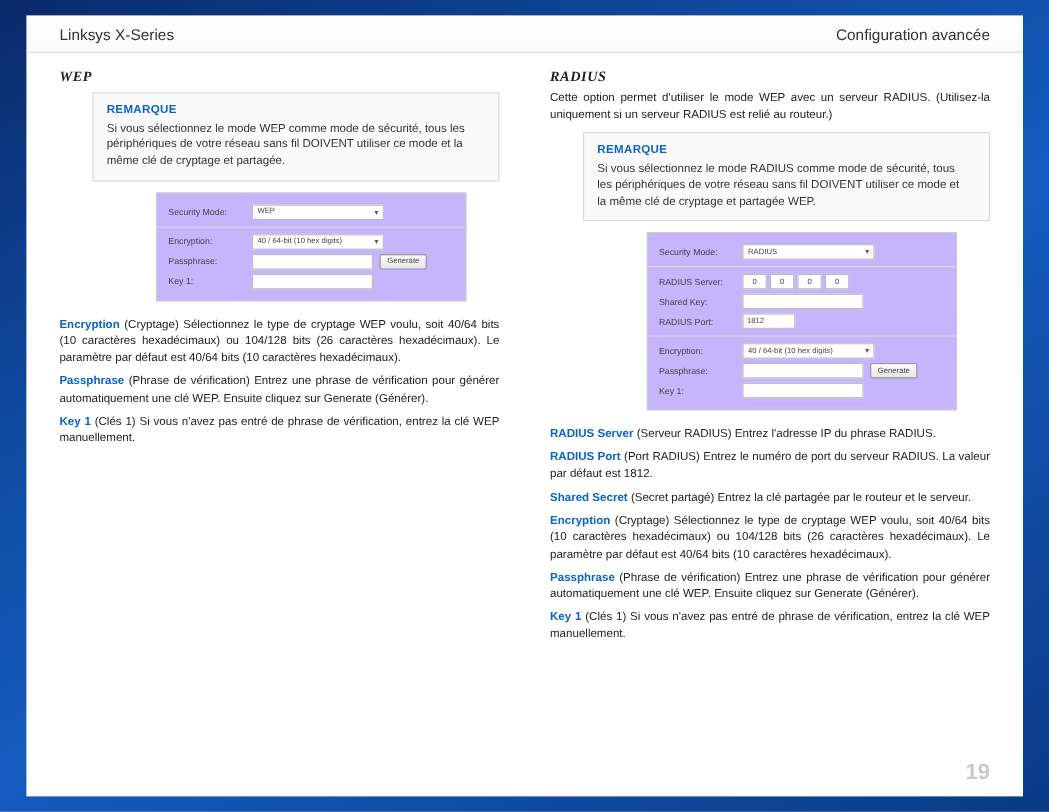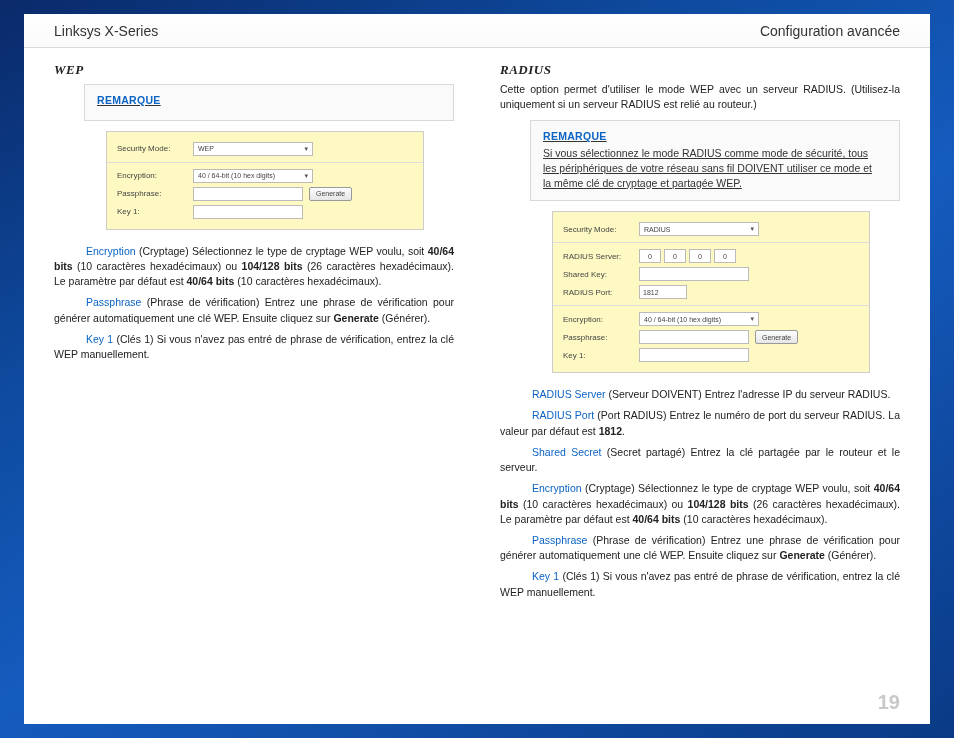--- a/index.html
+++ b/index.html
@@ -51,44 +51,43 @@
     margin: 0 0 4px 0;
   }
   .para, .just {
     font-size: 10.5px;
     line-height: 1.45;
     color: #222;
     margin-bottom: 8px;
   }
   .just { text-align: justify; }
   .termblock { margin-bottom: 6px; }
-  .termblock .term { color: #0b63c4; font-weight: normal; margin-left: 32px; }
-  .termblock .bold { font-weight: bold; }
+  .termblock .term { color: #0b63c4; font-weight: bold; }
+  .termblock .bold { font-weight: normal; }
   .note {
     border: 1px solid #d9d9d9;
     background: #fafafa;
     padding: 8px 24px 10px 12px;
     margin: 6px 0 10px 30px;
     font-size: 10.5px;
     line-height: 1.4;
     color: #333;
-    text-decoration: underline;
   }
   .note-title {
     color: #0b63c4;
     font-weight: bold;
     font-size: 10.5px;
     margin-bottom: 2px;
     letter-spacing: 0.3px;
   }
   
   .shot {
     border: 1px solid #ccc;
-    background: #fef9c3;
-    margin: 10px 30px 14px 52px;
+    background: #c4b5fd;
+    margin: 10px 30px 14px 88px;
     padding: 8px 10px;
     font-size: 8px;
     color: #444;
   }
   .shot .row {
     display: flex;
     align-items: center;
     height: 18px;
     gap: 6px;
   }
@@ -148,20 +147,21 @@
     <div class="hdr-right">Configuration avancée</div>
   </div>
 
   <div class="cols">
 
     <div class="col">
       <div class="sect-title">Wep</div>
 
       <div class="note">
         <div class="note-title">REMARQUE</div>
+        <div>Si vous sélectionnez le mode WEP comme mode de sécurité, tous les périphériques de votre réseau sans fil DOIVENT utiliser ce mode et la même clé de cryptage et partagée.</div>
       </div>
 
       <div class="shot">
         <div class="row">
           <span class="lbl">Security Mode:</span>
           <span class="sel">
               <span>WEP</span>
             </span>
         </div>
         <hr>
@@ -243,21 +243,21 @@
           <span class="inp"></span>
           <span class="btn">Generate</span>
         </div>
         <div class="row">
           <span class="lbl">Key 1:</span>
           <span class="inp"></span>
         </div>
       </div>
 
       <div class="just termblock">
-        <span class="term">RADIUS Server</span><span> (Serveur DOIVENT)  Entrez l'adresse IP du serveur RADIUS.</span>
+        <span class="term">RADIUS Server</span><span> (Serveur RADIUS)  Entrez l'adresse IP du phrase RADIUS.</span>
       </div>
 
       <div class="just termblock">
         <span class="term">RADIUS Port</span><span> (Port RADIUS)   Entrez le numéro de port du serveur RADIUS. La valeur par défaut est </span><span class="bold">1812</span><span>.</span>
       </div>
 
       <div class="just termblock">
         <span class="term">Shared Secret</span><span> (Secret partagé)  Entrez la clé partagée par le routeur et le serveur.</span>
       </div>
 

